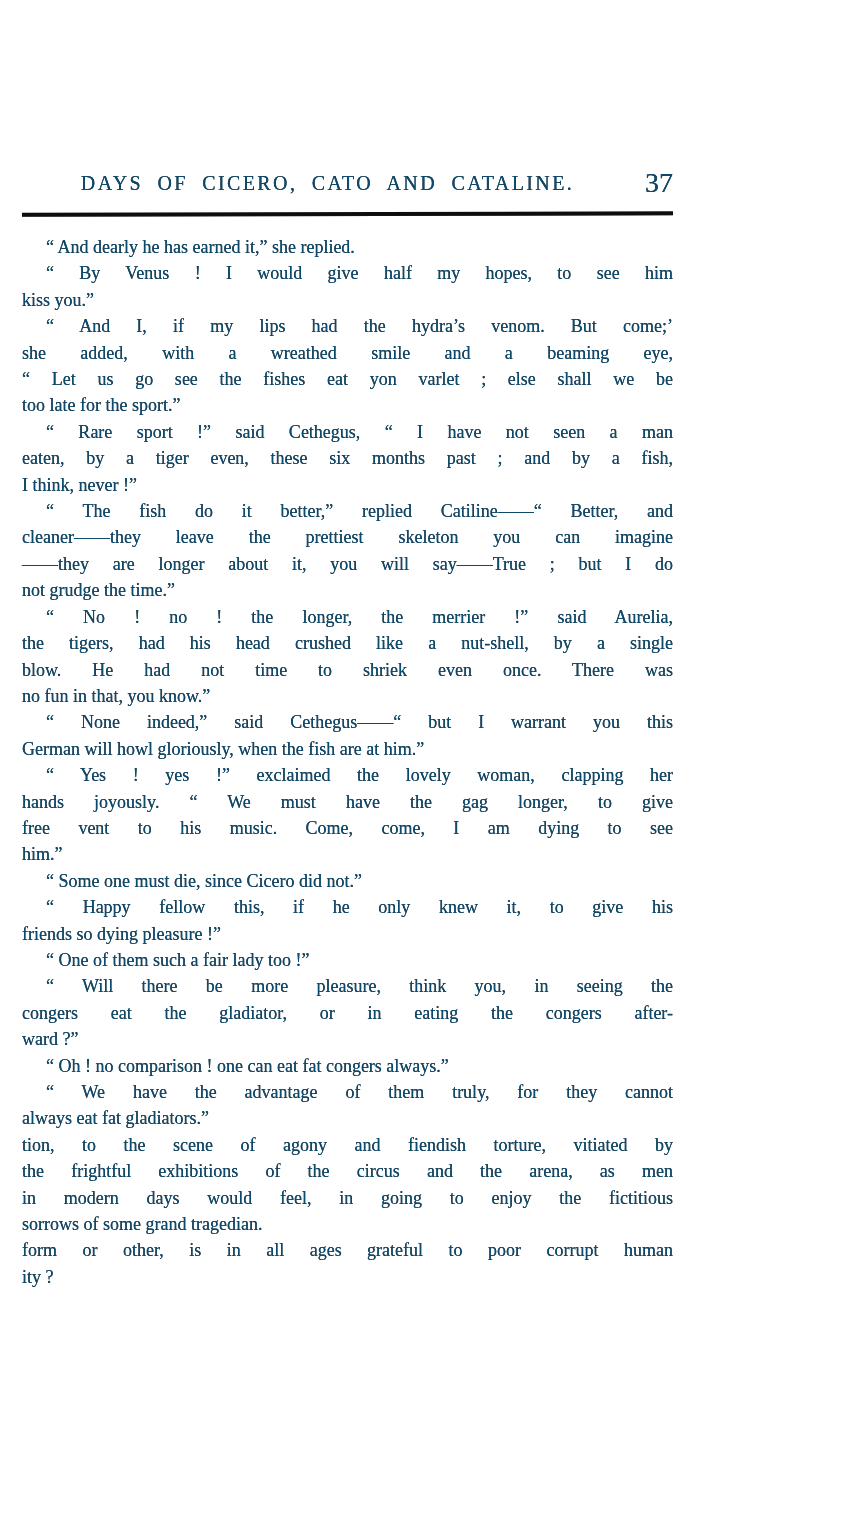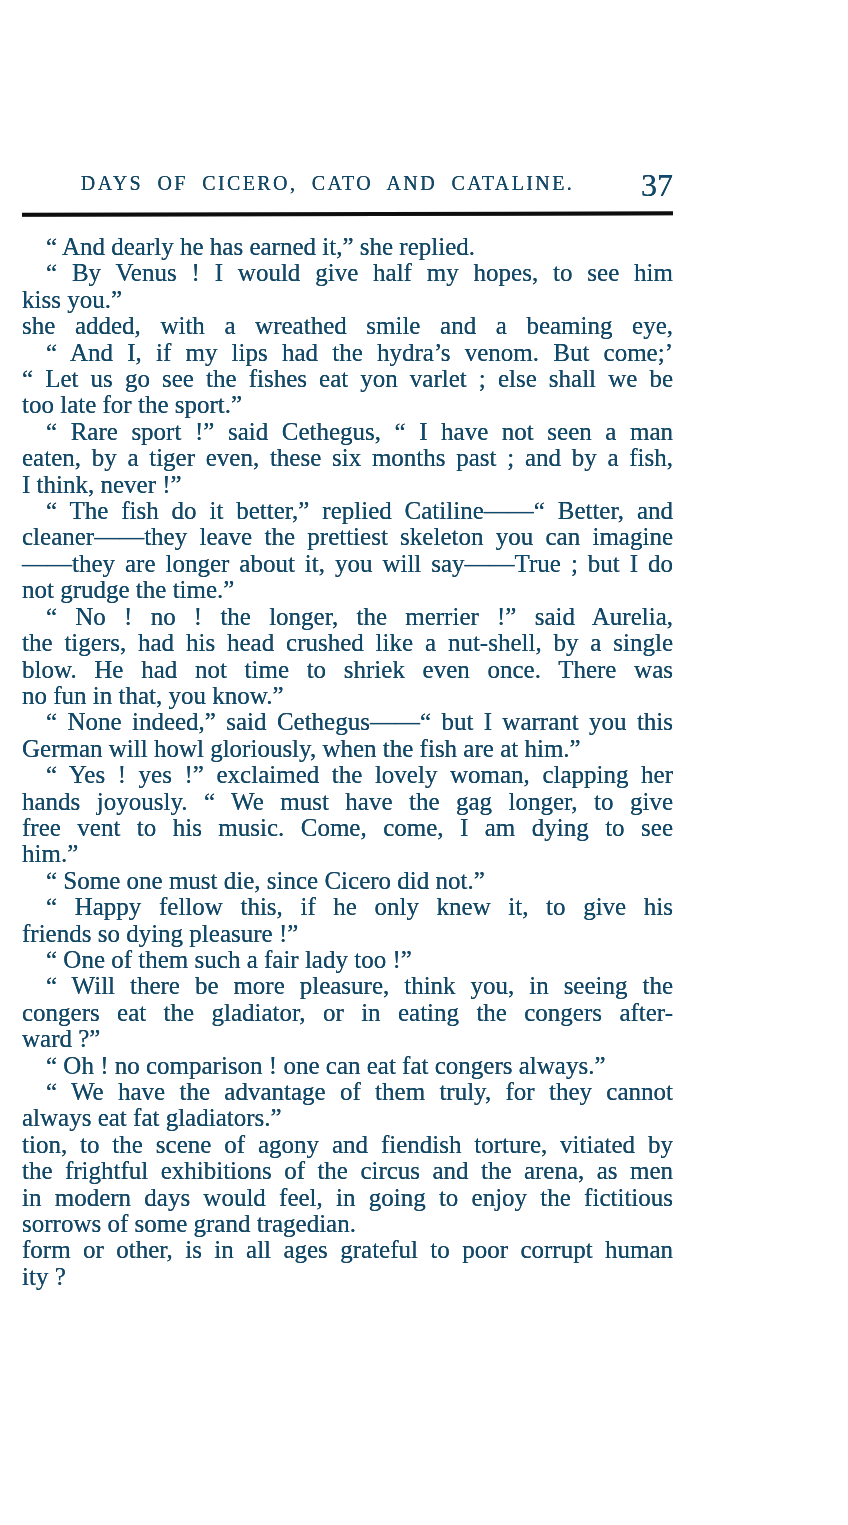--- a/index.html
+++ b/index.html
@@ -32,33 +32,33 @@
     letter-spacing: 2.4px;
     word-spacing: 7px;
     white-space: nowrap;
     padding-right: 40px; 
     text-shadow: 0 0 0.5px #222;
   }
   .page-number {
     position: absolute;
     right: 0px;
     top: -5px;
-    font-size: 32px;
+    font-size: 28px;
     text-shadow: 0 0 0.5px #222;
   }
   .rule {
     margin-top: 8px;
     height: 3px;
     background: #0d0d0d;
     border-bottom: 1px solid rgba(25,25,25,0.55);
     transform: rotate(-0.12deg);
   }
   .text-block {
     margin-top: 18px;
-    font-size: 25px;
+    font-size: 18px;
     line-height: 26.4px;
     text-shadow: 0 0 0.6px rgba(10,10,10,0.8);
   }
   .paragraph {
     margin: 0;
   }
   .ln {
     text-align: justify;
     text-align-last: justify;
     white-space: nowrap;
@@ -82,22 +82,22 @@
     <div class="rule"></div>
     <div class="text-block">
         <div class="paragraph">
           <div class="ln first plast">“ And dearly he has earned it,” she replied.</div>
         </div>
         <div class="paragraph">
           <div class="ln first">“ By Venus ! I would give half my hopes, to see him</div>
           <div class="ln plast">kiss you.”</div>
         </div>
         <div class="paragraph">
+          <div class="ln first">“ And I, if my lips had the hydra’s venom.  But come;’</div>
           <div class="ln">she added, with a wreathed smile and a beaming eye,</div>
-          <div class="ln first">“ And I, if my lips had the hydra’s venom.  But come;’</div>
           <div class="ln">“ Let us go see the fishes eat yon varlet ; else shall we be</div>
           <div class="ln plast">too late for the sport.”</div>
         </div>
         <div class="paragraph">
           <div class="ln first">“ Rare sport !” said Cethegus, “ I have not seen a man</div>
           <div class="ln">eaten, by a tiger even, these six months past ; and by a fish,</div>
           <div class="ln plast">I think, never !”</div>
         </div>
         <div class="paragraph">
           <div class="ln first">“ The fish do it better,” replied Catiline——“ Better, and</div>

